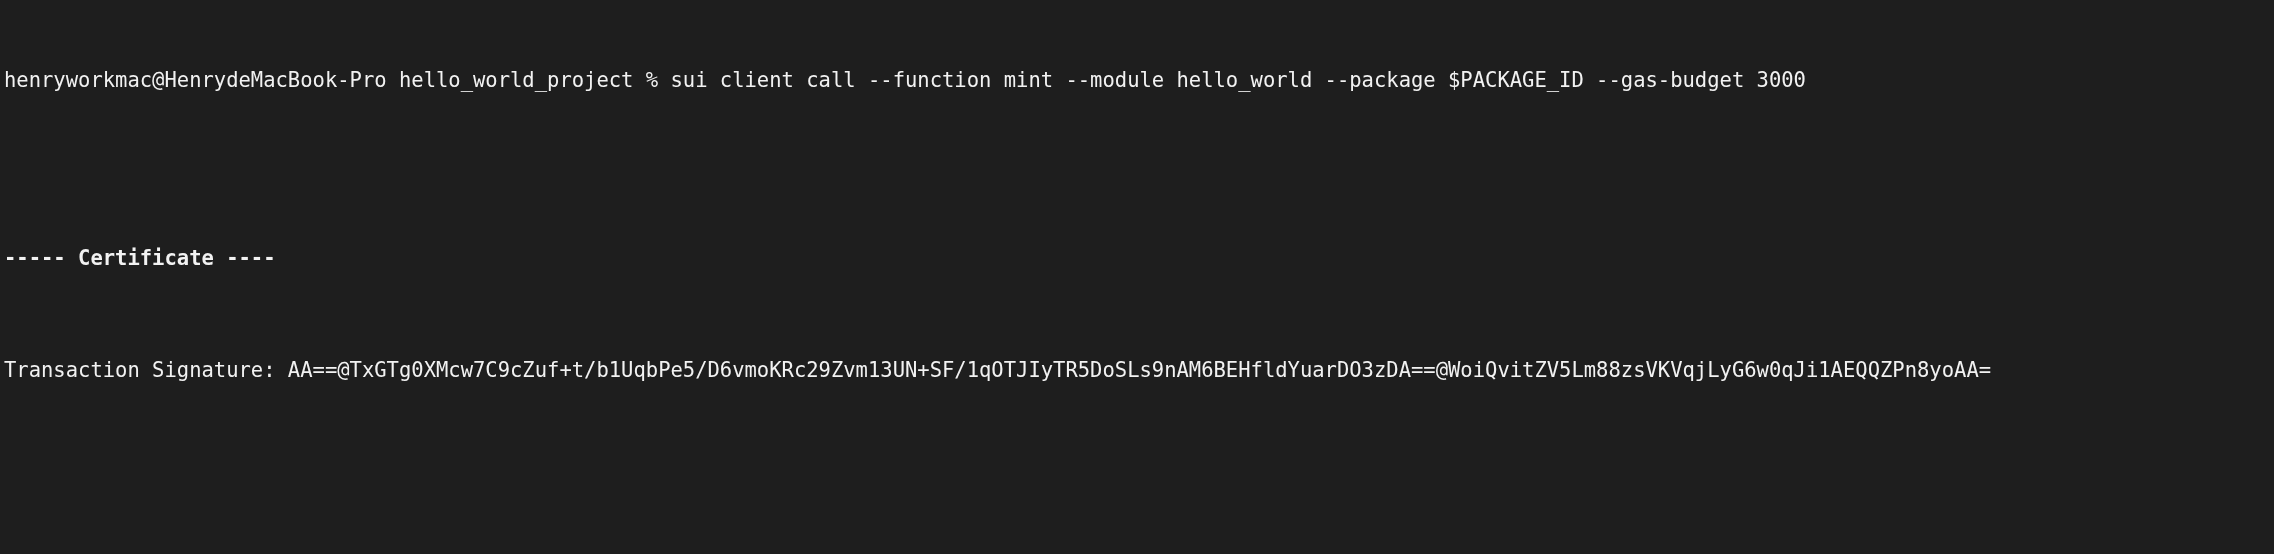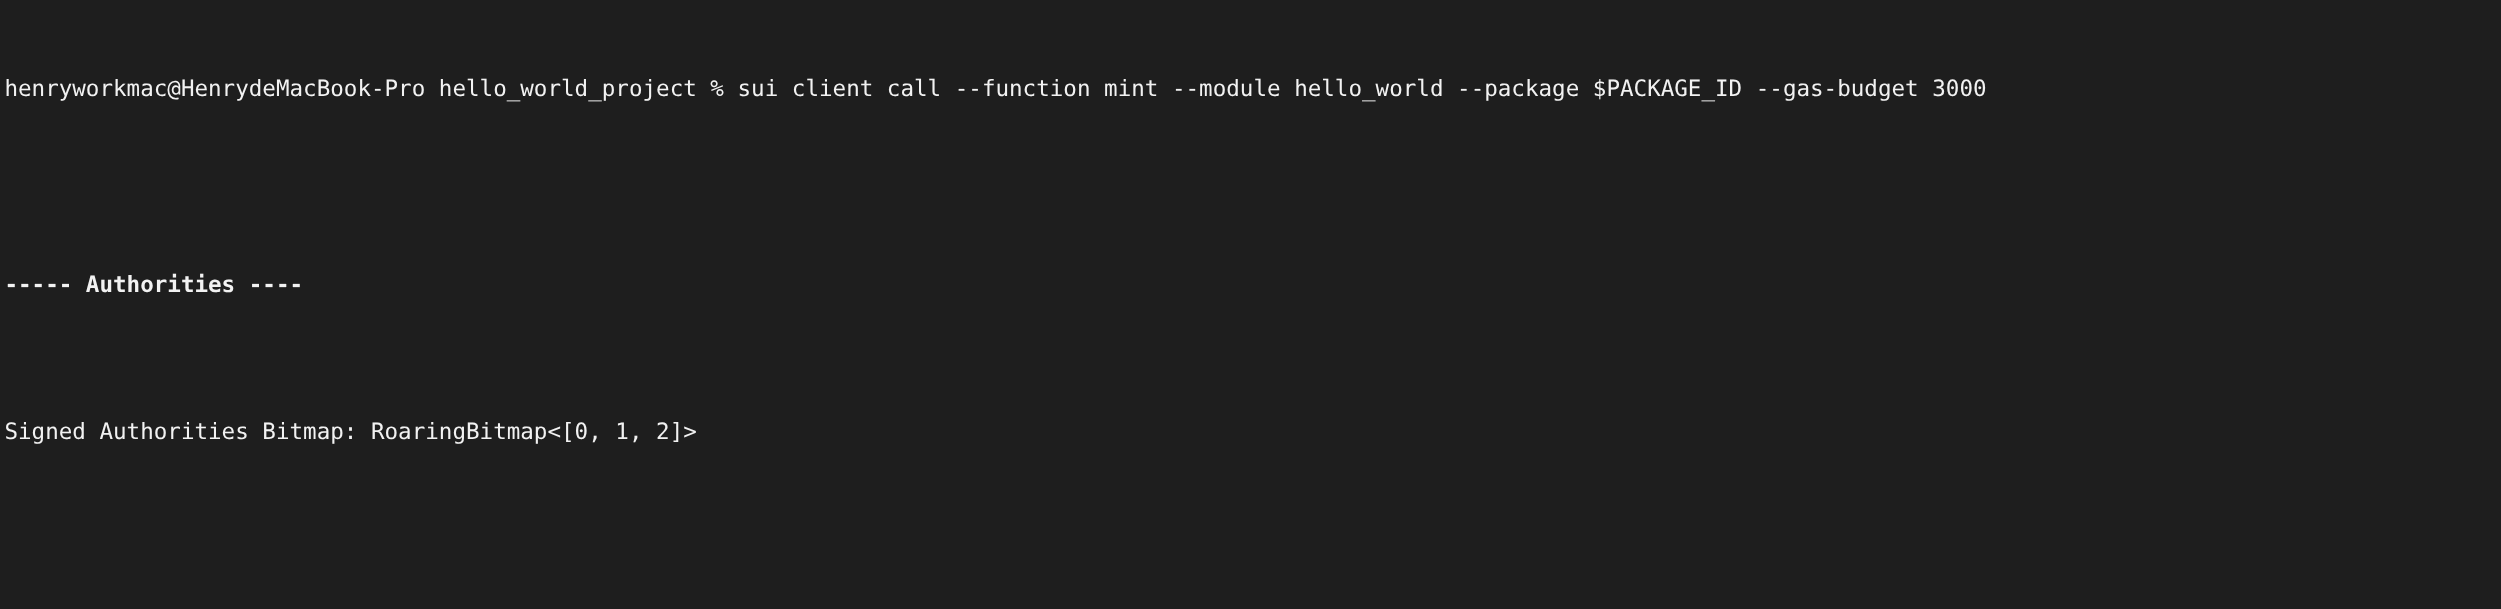--- a/index.html
+++ b/index.html
@@ -31,25 +31,25 @@
 </style>
 </head>
 <body>
 
 <div id="terminal">
 
   <div class="line">henryworkmac@HenrydeMacBook-Pro hello_world_project % sui client call --function mint --module hello_world --package $PACKAGE_ID --gas-budget 3000</div>
 
   <div class="blank"></div>
 
-  <div class="line bold">----- Authorities ----</div>
+  <div class="line bold">----- Certificate ----</div>
 
 
+  <div class="line">Transaction Signature: AA==@TxGTg0XMcw7C9cZuf+t/b1UqbPe5/D6vmoKRc29Zvm13UN+SF/1qOTJIyTR5DoSLs9nAM6BEHfldYuarDO3zDA==@WoiQvitZV5Lm88zsVKVqjLyG6w0qJi1AEQQZPn8yoAA=</div>
 
-  <div class="line">Signed Authorities Bitmap: RoaringBitmap&lt;[0, 1, 2]&gt;</div>
 
   
 
   
 
   
 
   
 
   

